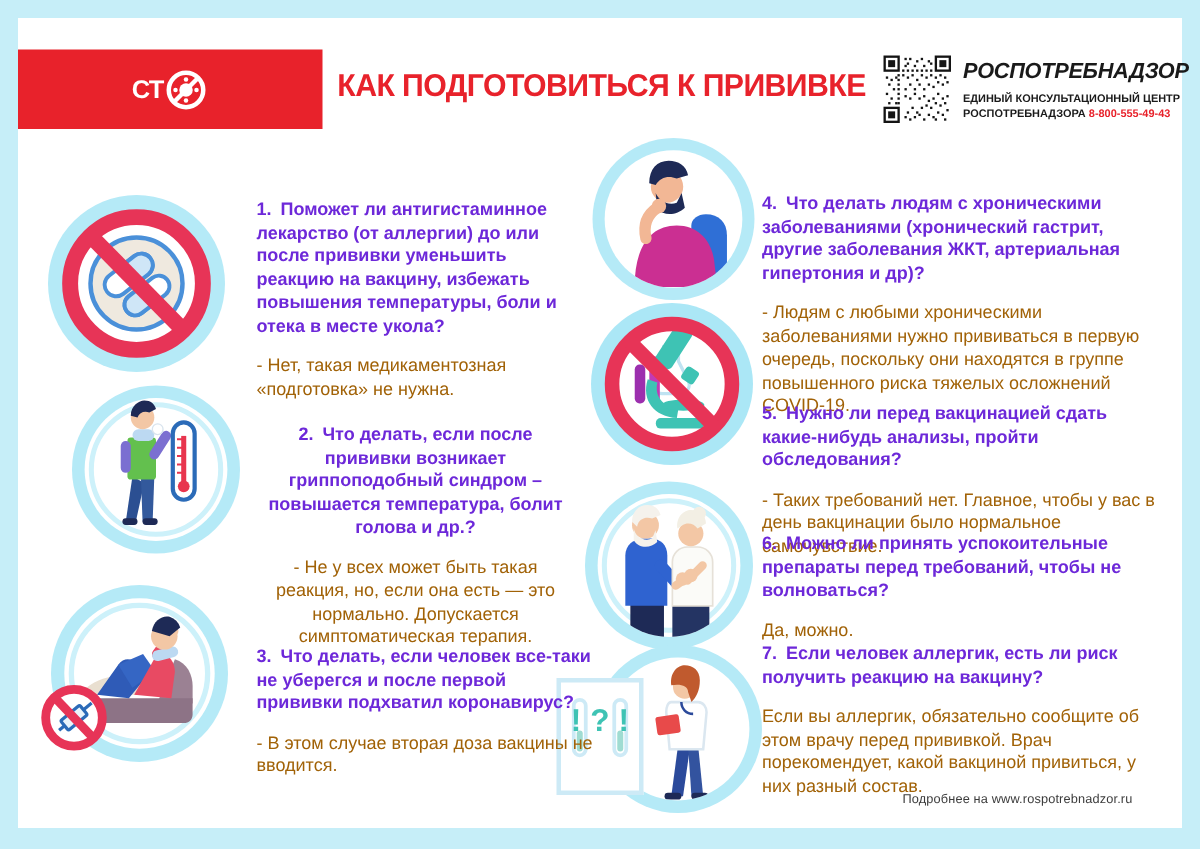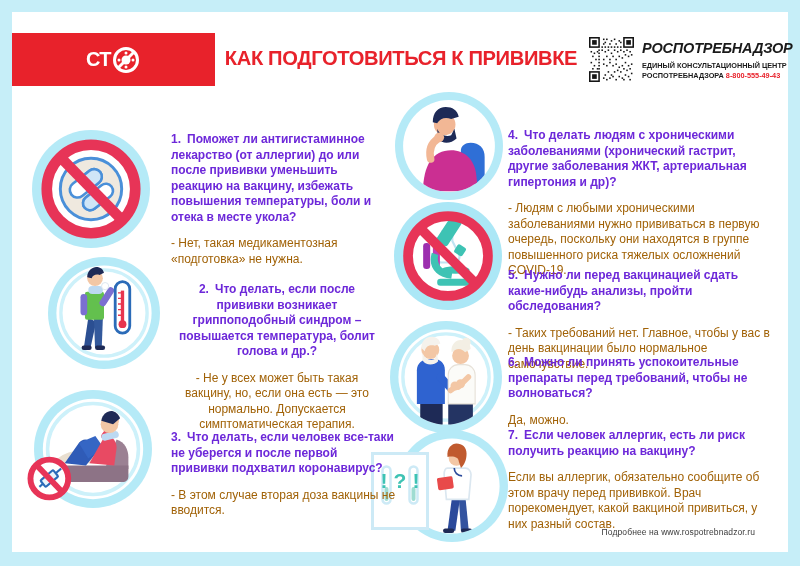--- a/index.html
+++ b/index.html
@@ -8,21 +8,21 @@
     box-shadow:inset 0 0 0 12px #c6eef8, inset 0 -14px 0 #c6eef8;
     font-family:"Liberation Sans","DejaVu Sans",sans-serif;
     overflow:hidden;
   }
   svg{overflow:visible;display:block;}
 
   
   .logo-box{
     position:absolute;left:12px;top:33px;width:203px;height:53px;
     background:#e8222b;color:#fff;display:flex;align-items:center;justify-content:center;
-    font-weight:800;font-size:20px;letter-spacing:-0.5px;white-space:nowrap;
+    font-weight:800;font-size:17px;letter-spacing:-0.5px;white-space:nowrap;
   }
   .virus-o{display:inline-block;width:20px;height:20px;border:3px solid #fff;border-radius:50%;
     position:relative;margin:0 2px;vertical-align:-3px;}
   .virus-o::before{content:"";position:absolute;left:50%;top:50%;width:3px;height:24px;background:#fff;
     transform:translate(-50%,-50%) rotate(45deg);}
   .virus-o::after{content:"";position:absolute;left:50%;top:50%;width:9px;height:9px;border-radius:50%;background:#fff;
     transform:translate(-50%,-50%);
     box-shadow:0 -7px 0 -3px #fff,0 7px 0 -3px #fff,7px 0 0 -3px #fff,-7px 0 0 -3px #fff;}
   .main-title{
     position:absolute;left:215px;top:46px;width:372px;text-align:center;
@@ -393,21 +393,21 @@
     <div class="bang">!?!</div>
   </div>
 
   <div class="item col-left" id="item1">
     <div class="q"><span class="num">1.</span><span>Поможет ли антигистаминное лекарство (от аллергии) до или после прививки уменьшить реакцию на вакцину, избежать повышения температуры, боли и отека в месте укола?</span></div>
     <div class="a">- Нет, такая медикаментозная «подготовка» не нужна.</div>
   </div>
 
   <div class="item col-left" id="item2">
     <div class="q"><span class="num">2.</span><span>Что делать, если после прививки возникает гриппоподобный синдром – повышается температура, болит голова и др.?</span></div>
-    <div class="a">- Не у всех может быть такая вакцину, но, если она есть — это нормально. Допускается симптоматическая терапия.</div>
+    <div class="a">- Не у всех может быть такая реакция, но, если она есть — это нормально. Допускается симптоматическая терапия.</div>
   </div>
 
   <div class="item col-left" id="item3">
     <div class="q"><span class="num">3.</span><span>Что делать, если человек все-таки не уберегся и после первой прививки подхватил коронавирус?</span></div>
     <div class="a">- В этом случае вторая доза вакцины не вводится.</div>
   </div>
 
   <div class="item col-right" id="item4">
     <div class="q"><span class="num">4.</span><span>Что делать людям с хроническими заболеваниями (хронический гастрит, другие заболевания ЖКТ, артериальная гипертония и др)?</span></div>
     <div class="a">- Людям с любыми хроническими заболеваниями нужно прививаться в первую очередь, поскольку они находятся в группе повышенного риска тяжелых осложнений COVID-19.</div>

